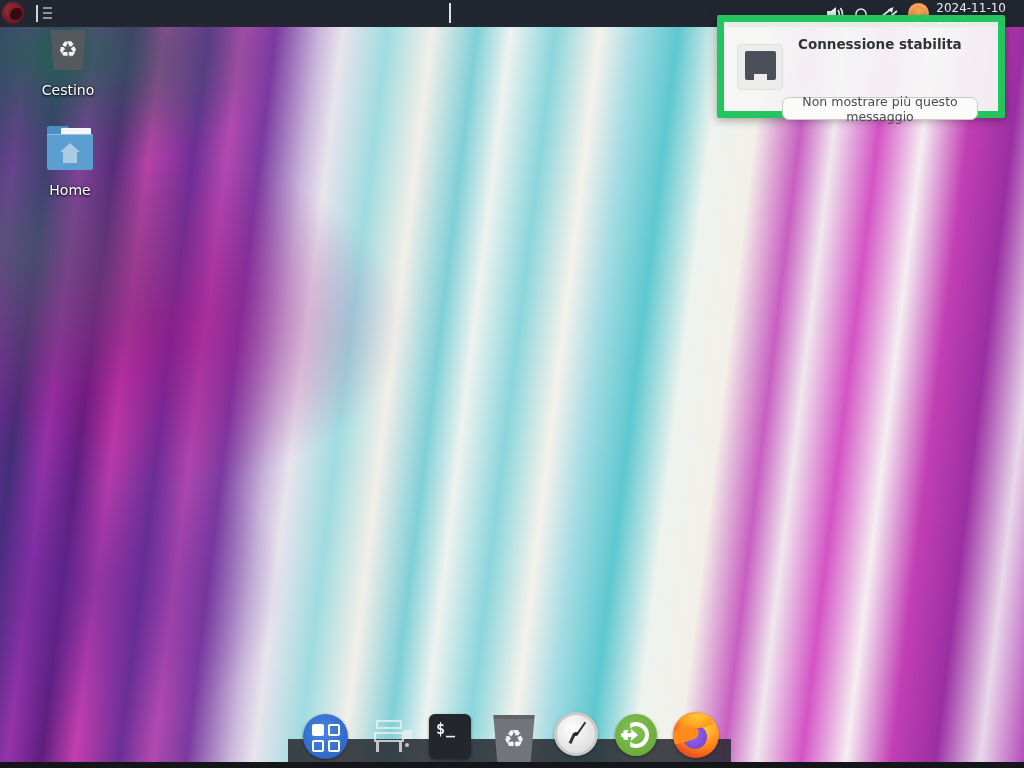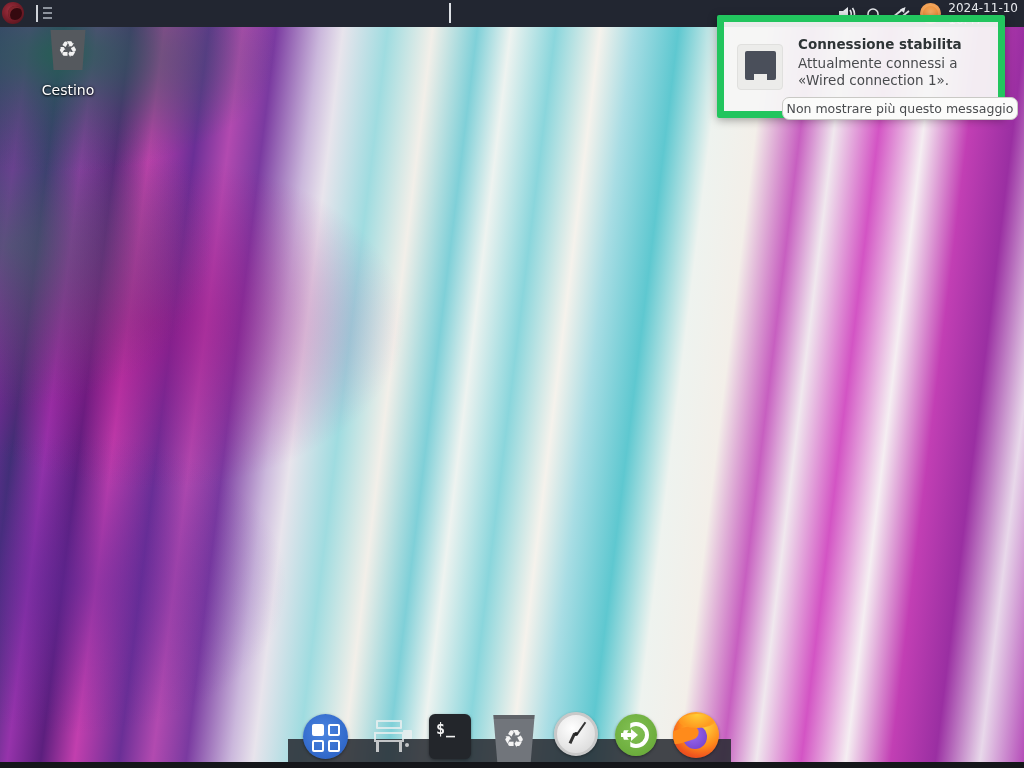--- a/index.html
+++ b/index.html
@@ -34,21 +34,21 @@
     overflow:hidden;
   }
   .logo::after { content:""; position:absolute; left:6px; top:4px; width:14px; height:14px;
     border-radius:50%; background:#35090f; box-shadow:inset 2px 2px 0 rgba(190,60,70,0.55); }
   .panel-menu { position:absolute; left:36px; top:5px; width:22px; height:18px; }
   .panel-menu .vbar { position:absolute; left:0; top:0; width:2px; height:17px; background:#cfd3d9; }
   .panel-menu .hl { position:absolute; left:7px; width:9px; height:2px; background:#8d939d; }
   .panel-menu .hl.l1{ top:2px; } .panel-menu .hl.l2{ top:7px; } .panel-menu .hl.l3{ top:12px; }
   .caret { position:absolute; left:449px; top:3px; width:2px; height:20px; background:#dde0e5; }
 
-  .tray { position:absolute; right:0; top:0; height:27px; display:flex; align-items:center; gap:7px; padding-right:4px; }
+  .tray { position:absolute; right:0; top:0; height:27px; display:flex; align-items:center; gap:7px; padding-right:16px; }
   .tray svg { display:block; }
   .avatar { width:21px; height:21px; border-radius:50%;
     background:radial-gradient(circle at 50% 45%, #f6b066 0%, #ef9440 45%, #d86f28 100%);
     box-shadow:inset 0 0 0 3px rgba(255,200,140,0.35); }
   .clockbox { text-align:left; color:#e9ebef; line-height:12px; padding-right:2px; }
   .clockbox .date { font-size:12px; }
   .clockbox .time { font-size:12px; color:#dfe2e8; }
 
   
   .desk-icon { position:absolute; width:80px; text-align:center; z-index:5; }
@@ -73,21 +73,21 @@
     background:rgba(246,246,245,0.95); border:7px solid #22c55e; border-radius:2px;
     box-shadow:0 2px 10px rgba(0,0,0,0.35); z-index:50;
   }
   .notif .icon-bg { position:absolute; left:13px; top:22px; width:46px; height:46px;
     background:#ececea; border:1px solid #e0e0de; border-radius:4px; }
   .eth { position:absolute; left:7px; top:6px; width:31px; height:29px; background:#4a4f5a; border-radius:2px; }
   .eth::after { content:""; position:absolute; left:9px; bottom:-1px; width:13px; height:7px; background:#ececea; }
   .notif .title { position:absolute; left:74px; top:14px; font-size:13.5px; font-weight:bold; color:#2e3436; }
   .notif .body  { position:absolute; left:74px; top:33px; width:205px; font-size:13.5px; color:#484a4d; line-height:16.5px; }
   .notif .dismiss {
-    position:absolute; left:58px; top:75px; width:236px; height:23px;
+    position:absolute; left:58px; top:75px; width:196px; height:23px;
     background:#fbfbfa; border:1px solid #c9c9c5; border-radius:7px;
     font-size:12.5px; color:#4a4c4f; display:flex; align-items:center; justify-content:center;
     font-family:"DejaVu Sans","Liberation Sans",sans-serif;
   }
 
   
   .dock-strip { position:absolute; left:288px; top:739px; width:443px; height:24px;
     background:rgba(41,44,51,0.88); z-index:10; }
   .bottom-strip { position:absolute; left:0; top:762px; width:1024px; height:6px; background:#15161a; z-index:12; }
   .dock-item { position:absolute; z-index:15; }
@@ -193,27 +193,35 @@
     </div>
   </div>
 
   <div class="desk-icon" style="left:28px; top:30px;">
     <div class="trash-glyph">
       <span>♻</span>
     </div>
     <div class="label">Cestino</div>
   </div>
 
+  <div class="desk-icon" style="left:30px; top:126px;">
+    <div class="folder">
+      <div class="tab"></div>
+      <div class="sheet"></div>
+      <div class="body"></div>
+      <div class="house"></div>
+    </div>
+    <div class="label">Home</div>
+  </div>
 
   <div class="notif">
     <div class="icon-bg">
       <div class="eth"></div>
     </div>
     <div class="title">Connessione stabilita</div>
-    <div class="body">Attualmente connessi a «Wired connection 1».</div>
     <button class="dismiss">Non mostrare più questo messaggio</button>
   </div>
 
   <div class="dock-strip"></div>
   <div class="bottom-strip"></div>
 
   <div class="launcher dock-item">
     <div class="sq s1"></div>
     <div class="sq s2"></div>
     <div class="sq s3"></div>

